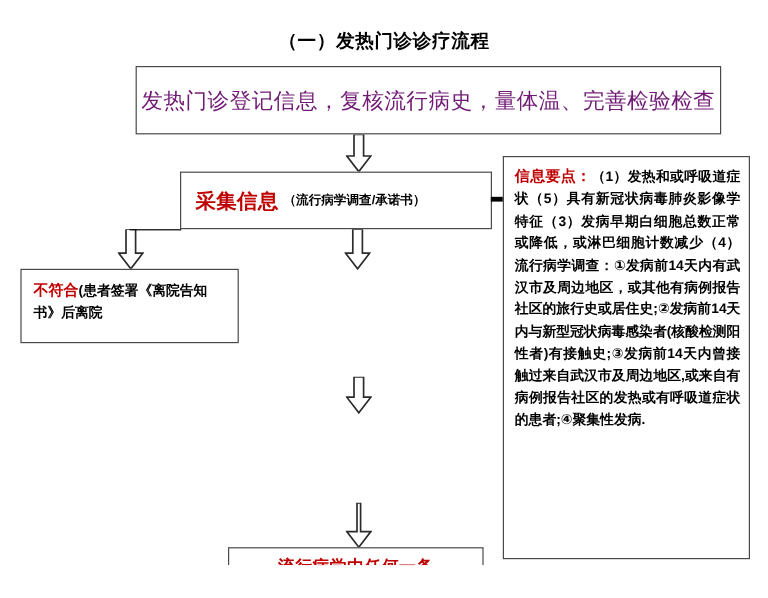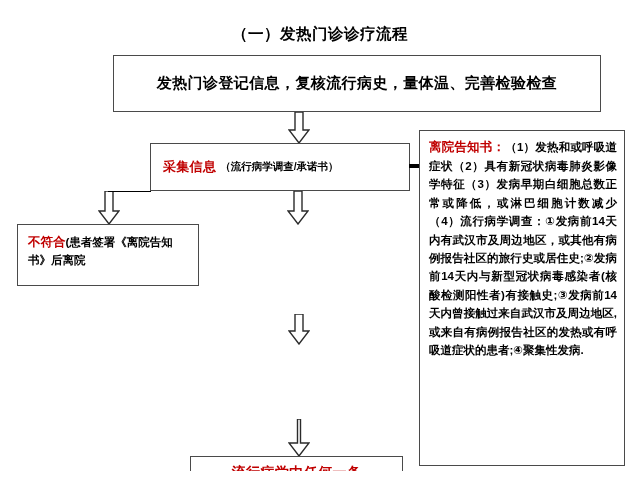--- a/index.html
+++ b/index.html
@@ -46,39 +46,39 @@
   #box-register {
     left: 113px;
     top: 55px;
     width: 488px;
     height: 57px;
     display: flex;
     align-items: center;
     justify-content: center;
   }
   #box-register .txt {
-    font-size: 15px;
-    color: #000000;
-    font-weight: bold;
+    font-size: 18px;
+    color: #701a75;
+    font-weight: normal;
     letter-spacing: 0.4px;
     white-space: nowrap;
   }
 
   
   #box-collect {
     left: 150px;
     top: 143px;
     width: 260px;
     height: 48px;
     display: flex;
     align-items: center;
     padding-left: 12px;
   }
   #box-collect .hd {
-    font-size: 13px;
+    font-size: 17px;
     color: #c00000;
     font-weight: bold;
     letter-spacing: 0.3px;
   }
   #box-collect .sub {
     font-size: 10.5px;
     color: #000000;
     font-weight: bold;
     margin-left: 4px;
     white-space: nowrap;
@@ -250,16 +250,16 @@
     <svg width="22" height="38" viewBox="0 0 22 38">
       <polygon points="9.5,0 12.5,0 12.5,24 21,24 11,37 1,24 9.5,24" fill="#ffffff" stroke="#2b2b2b" stroke-width="1.4"></polygon>
     </svg>
   </div>
 
   <div class="box" id="box-enter">
     <span class="txt">流行病学中任何一条</span>
   </div>
 
   <div class="box" id="box-info">
-    <span class="kw">离院告知书：</span><span class="bd">（1）发热和或呼吸道症状（2）具有新冠状病毒肺炎影像学特征（3）发病早期白细胞总数正常或降低，或淋巴细胞计数减少（4）流行病学调查：①发病前14天内有武汉市及周边地区，或其他有病例报告社区的旅行史或居住史;②发病前14天内与新型冠状病毒感染者(核酸检测阳性者)有接触史;③发病前14天内曾接触过来自武汉市及周边地区,或来自有病例报告社区的发热或有呼吸道症状的患者;④聚集性发病.</span>
+    <span class="kw">信息要点：</span><span class="bd">（1）发热和或呼吸道症状（5）具有新冠状病毒肺炎影像学特征（3）发病早期白细胞总数正常或降低，或淋巴细胞计数减少（4）流行病学调查：①发病前14天内有武汉市及周边地区，或其他有病例报告社区的旅行史或居住史;②发病前14天内与新型冠状病毒感染者(核酸检测阳性者)有接触史;③发病前14天内曾接触过来自武汉市及周边地区,或来自有病例报告社区的发热或有呼吸道症状的患者;④聚集性发病.</span>
   </div>
 
 </div>
 
 </body></html>

